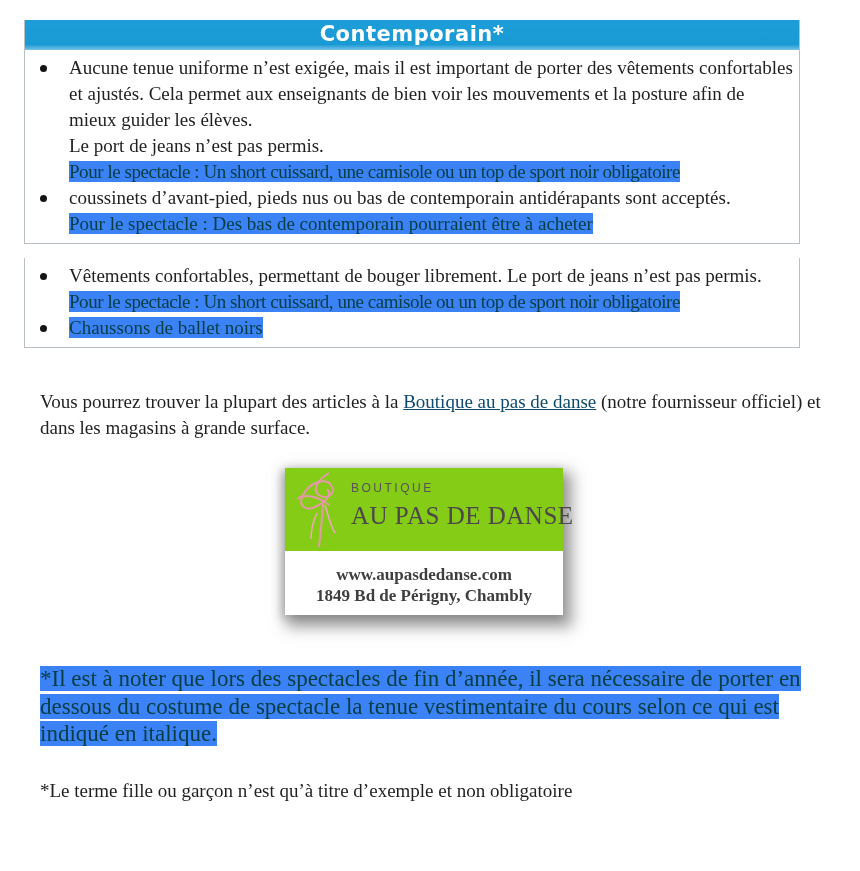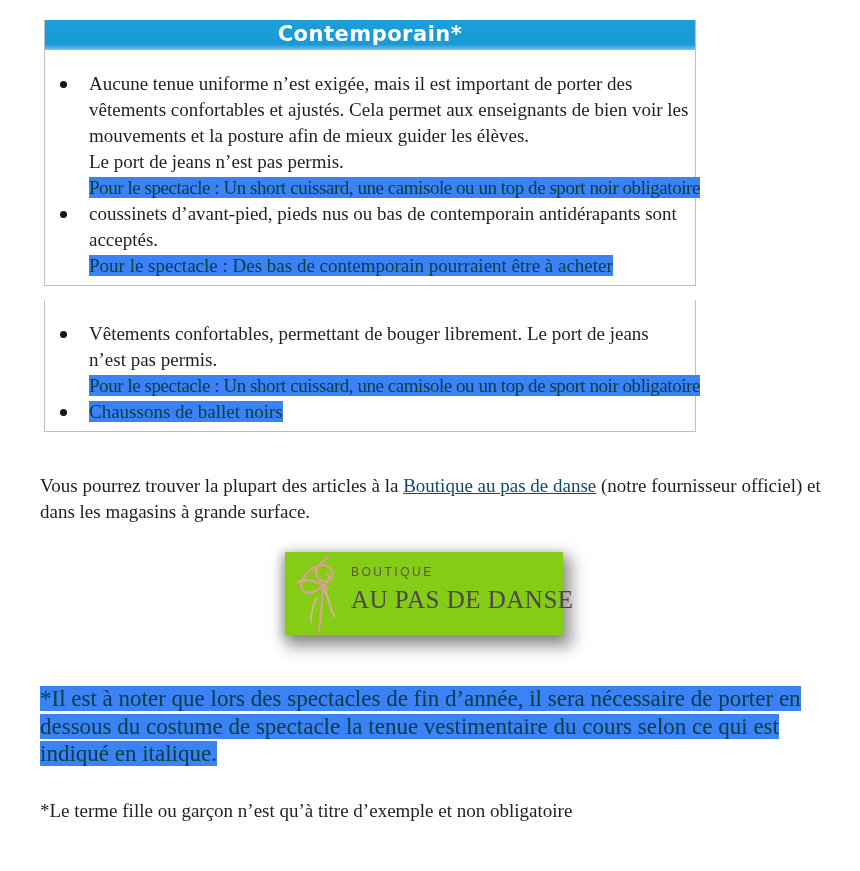--- a/index.html
+++ b/index.html
@@ -7,42 +7,42 @@
   body {
     width:860px; height:871px;
     background:#ffffff;
     font-family:"Liberation Serif", serif;
     color:#222;
     overflow:hidden;
   }
 
   
   .rules-table {
-    margin-left:44px;
-    width:652px;
+    margin-left:24px;
+    width:776px;
     border:1px solid #b9c0c6;
     border-top:none;
     background:#fff;
   }
   .rules-table.first { margin-top:20px; }
   .rules-table.second { margin-top:14px; }
 
   .table-header {
     height:30px;
     background:linear-gradient(180deg,#1d9ed8 0%,#1a9ad5 82%,#79c3e6 100%);
     color:#ffffff;
     text-align:center;
     font-family:"DejaVu Sans", sans-serif;
     font-weight:bold;
     font-size:21px;
     line-height:29px;
     letter-spacing:0.5px;
   }
 
-  .table-body { padding:21px 6px 6px 0; }
+  .table-body { padding:5px 6px 6px 0; }
   .bullet-item { position:relative; padding-left:44px; }
   .bullet-dot {
     position:absolute; left:15px; top:10px;
     width:7px; height:7px; border-radius:50%;
     background:#141414;
   }
   .seg { font-size:19px; line-height:26px; color:#1f1f1f; }
   .hl {
     background:#3b82f6;
     color:#063d42;
@@ -161,16 +161,20 @@
       <path d="M8 30 C16 24, 30 28, 40 36" stroke="#e49aa6" stroke-width="2" fill="none"></path>
       <path d="M34 34 C34 44, 32 58, 30 78" stroke="#e49aa6" stroke-width="2" fill="none"></path>
       <path d="M36 36 C40 50, 42 58, 46 64" stroke="#e8aab4" stroke-width="1.6" fill="none"></path>
       <path d="M28 44 C24 52, 22 60, 22 70" stroke="#e8aab4" stroke-width="1.6" fill="none"></path>
     </svg>
     <div class="brand">
       <div class="brand-small">BOUTIQUE</div>
       <div class="brand-large">AU PAS DE DANSE</div>
     </div>
   </div>
+  <div class="card-bottom">
+    <div>www.aupasdedanse.com</div>
+    <div>1849 Bd de Périgny, Chambly</div>
+  </div>
 </div>
 
 <p class="footnote1"><span class="hl">*Il est à noter que lors des spectacles de fin d’année, il sera nécessaire de porter en dessous du costume de spectacle la tenue vestimentaire du cours selon ce qui est indiqué en italique.</span></p>
 <p class="footnote2">*Le terme fille ou garçon n’est qu’à titre d’exemple et non obligatoire</p>
 
 </body></html>

